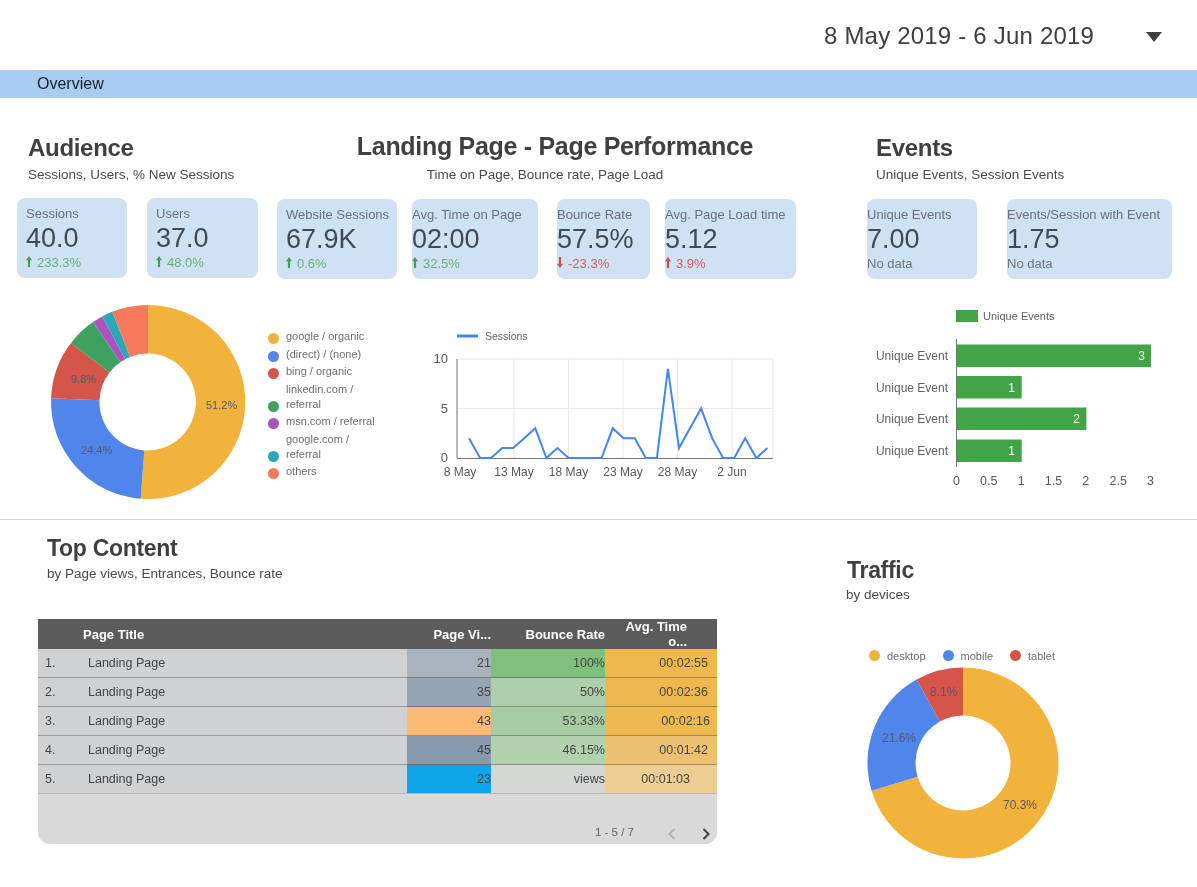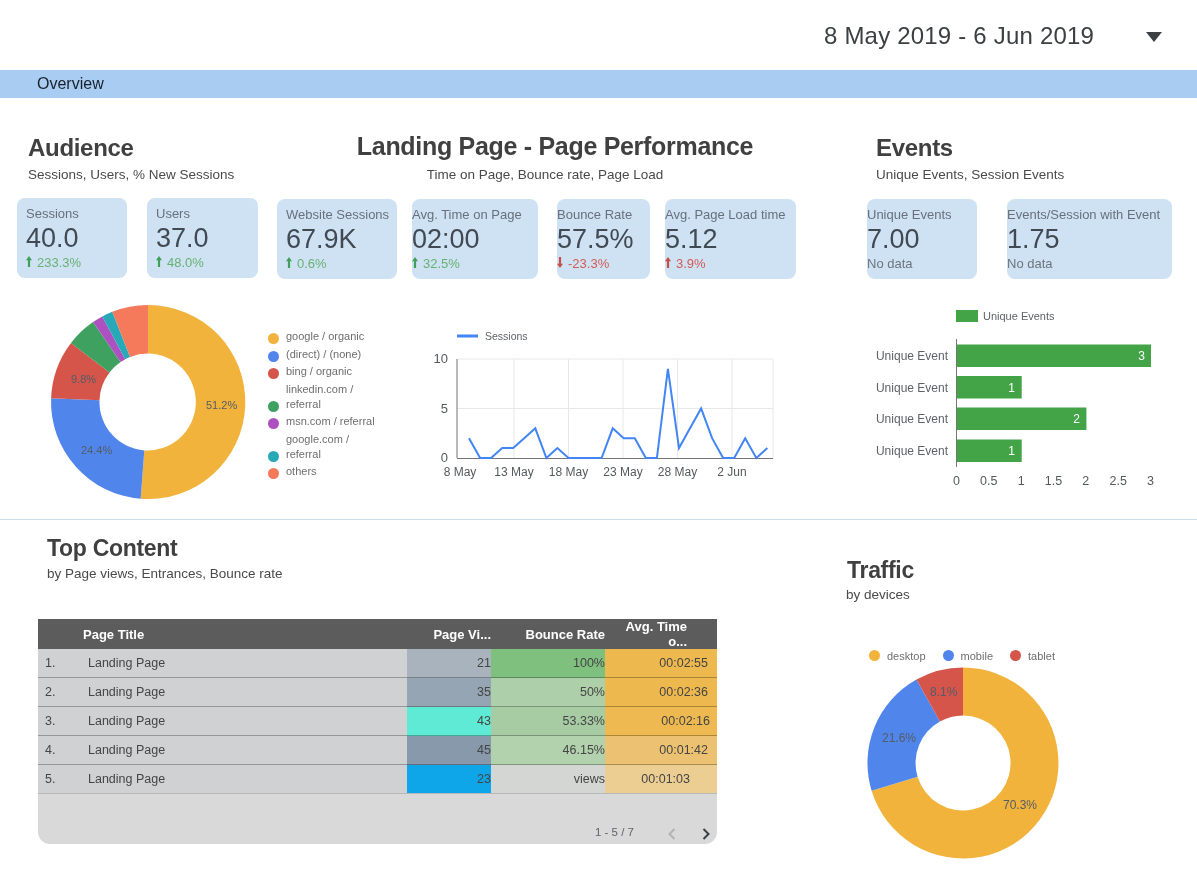--- a/index.html
+++ b/index.html
@@ -213,21 +213,21 @@
 <tr>
           <td style="background:#CFD1D3;padding-left:7px">2.</td>
           <td style="background:#CFD1D3;padding-left:5px">Landing Page</td>
           <td class="rt" style="background:#96A5B3">35</td>
           <td class="rt" style="background:#ADCFA9">50%</td>
           <td class="rt" style="background:#EDB84E;padding-right:9px">00:02:36</td>
         </tr>
 <tr>
           <td style="background:#CFD1D3;padding-left:7px">3.</td>
           <td style="background:#CFD1D3;padding-left:5px">Landing Page</td>
-          <td class="rt" style="background:#5eead4">43</td>
+          <td class="rt" style="background:#fdba74">43</td>
           <td class="rt" style="background:#A7CCA3">53.33%</td>
           <td class="rt" style="background:#EDB950;padding-right:7px">00:02:16</td>
         </tr>
 <tr>
           <td style="background:#CFD1D3;padding-left:7px">4.</td>
           <td style="background:#CFD1D3;padding-left:5px">Landing Page</td>
           <td class="rt" style="background:#8799AA">45</td>
           <td class="rt" style="background:#B2D1AD">46.15%</td>
           <td class="rt" style="background:#ECC171;padding-right:9px">00:01:42</td>
         </tr>

